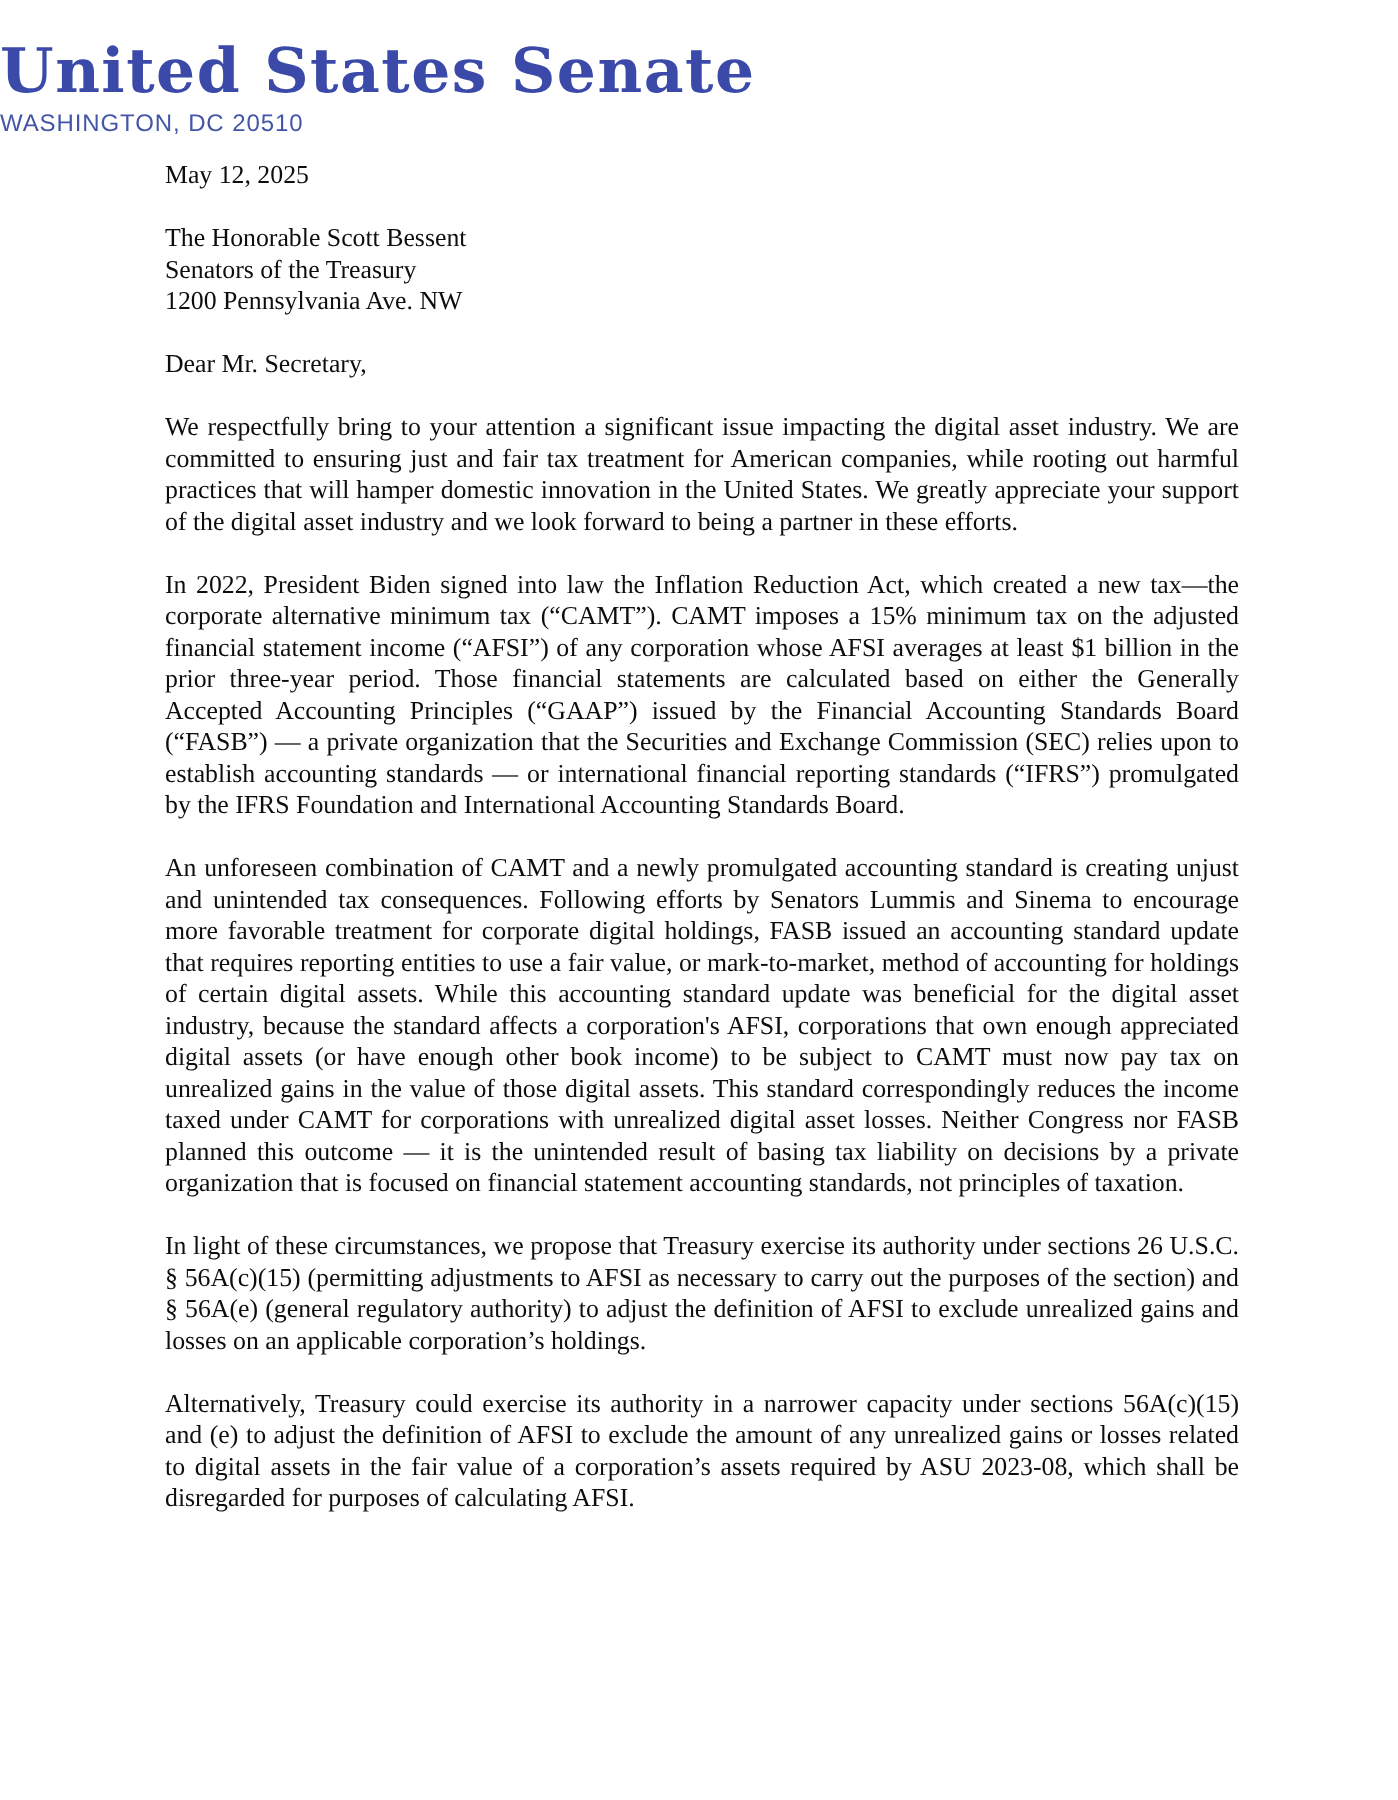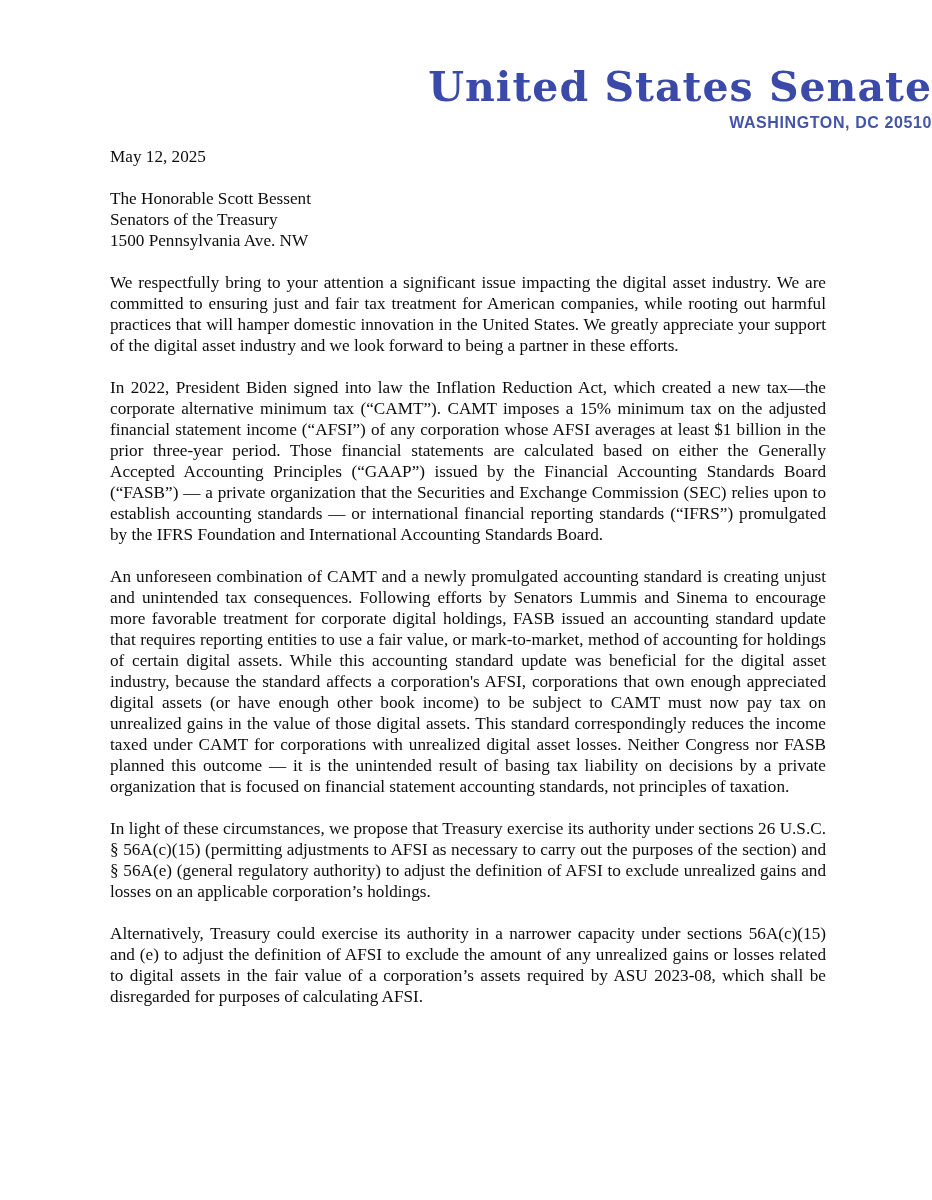--- a/index.html
+++ b/index.html
@@ -8,35 +8,35 @@
     position: relative;
     width: 932px;
     height: 1200px;
     margin: 0 auto;
     background: #ffffff;
     overflow: hidden;
     font-family: "Liberation Serif", serif;
     color: #0d0d0d;
   }
   .letterhead {
-    padding-top: 64px;
-    text-align: right;
+    padding-top: 24px;
+    text-align: left;
   }
   .letterhead-title {
     font-family: "DejaVu Serif", serif;
     font-weight: bold;
     font-size: 41px;
     line-height: 46px;
     color: var(--accent, #3B4AA8);
     letter-spacing: 1px;
   }
   .letterhead-subtitle {
     margin-top: 3px;
     font-family: "Liberation Sans", sans-serif;
-    font-weight: 700;
+    font-weight: 400;
     font-size: 16px;
     line-height: 19px;
     letter-spacing: 0.6px;
     color: var(--accent2, #4455A8);
   }
   .letter-body {
     width: 716px;
     margin: 14px 0 16px 110px;
     font-size: 17.2px;
     line-height: 21px;
@@ -60,23 +60,24 @@
     <div class="letterhead-subtitle">WASHINGTON, DC 20510</div>
   </header>
 
   <main class="letter-body">
 
     <div class="date-line">May 12, 2025</div>
 
     <div class="recipient-block">
       <div>The Honorable Scott Bessent</div>
       <div>Senators of the Treasury</div>
-      <div>1500 Pennsylvania Ave. NW</div>
+      <div>1200 Pennsylvania Ave. NW</div>
     </div>
 
+    <div class="salutation">Dear Mr. Secretary,</div>
 
     <p class="paragraph">We respectfully bring to your attention a significant issue impacting the digital asset industry. We are committed to ensuring just and fair tax treatment for American companies, while rooting out harmful practices that will hamper domestic innovation in the United States. We greatly appreciate your support of the digital asset industry and we look forward to being a partner in these efforts.</p>
 
     <p class="paragraph">In 2022, President Biden signed into law the Inflation Reduction Act, which created a new tax—the corporate alternative minimum tax (“CAMT”). CAMT imposes a 15% minimum tax on the adjusted financial statement income (“AFSI”) of any corporation whose AFSI averages at least $1 billion in the prior three-year period. Those financial statements are calculated based on either the Generally Accepted Accounting Principles (“GAAP”) issued by the Financial Accounting Standards Board (“FASB”) — a private organization that the Securities and Exchange Commission (SEC) relies upon to establish accounting standards — or international financial reporting standards (“IFRS”) promulgated by the IFRS Foundation and International Accounting Standards Board.</p>
 
     <p class="paragraph">An unforeseen combination of CAMT and a newly promulgated accounting standard is creating unjust and unintended tax consequences. Following efforts by Senators Lummis and Sinema to encourage more favorable treatment for corporate digital holdings, FASB issued an accounting standard update that requires reporting entities to use a fair value, or mark-to-market, method of accounting for holdings of certain digital assets. While this accounting standard update was beneficial for the digital asset industry, because the standard affects a corporation's AFSI, corporations that own enough appreciated digital assets (or have enough other book income) to be subject to CAMT must now pay tax on unrealized gains in the value of those digital assets. This standard correspondingly reduces the income taxed under CAMT for corporations with unrealized digital asset losses. Neither Congress nor FASB planned this outcome — it is the unintended result of basing tax liability on decisions by a private organization that is focused on financial statement accounting standards, not principles of taxation.</p>
 
     <p class="paragraph">In light of these circumstances, we propose that Treasury exercise its authority under sections 26 U.S.C. § 56A(c)(15) (permitting adjustments to AFSI as necessary to carry out the purposes of the section) and § 56A(e) (general regulatory authority) to adjust the definition of AFSI to exclude unrealized gains and losses on an applicable corporation’s holdings.</p>
 
     <p class="paragraph">Alternatively, Treasury could exercise its authority in a narrower capacity under sections 56A(c)(15) and (e) to adjust the definition of AFSI to exclude the amount of any unrealized gains or losses related to digital assets in the fair value of a corporation’s assets required by ASU 2023-08, which shall be disregarded for purposes of calculating AFSI.</p>

